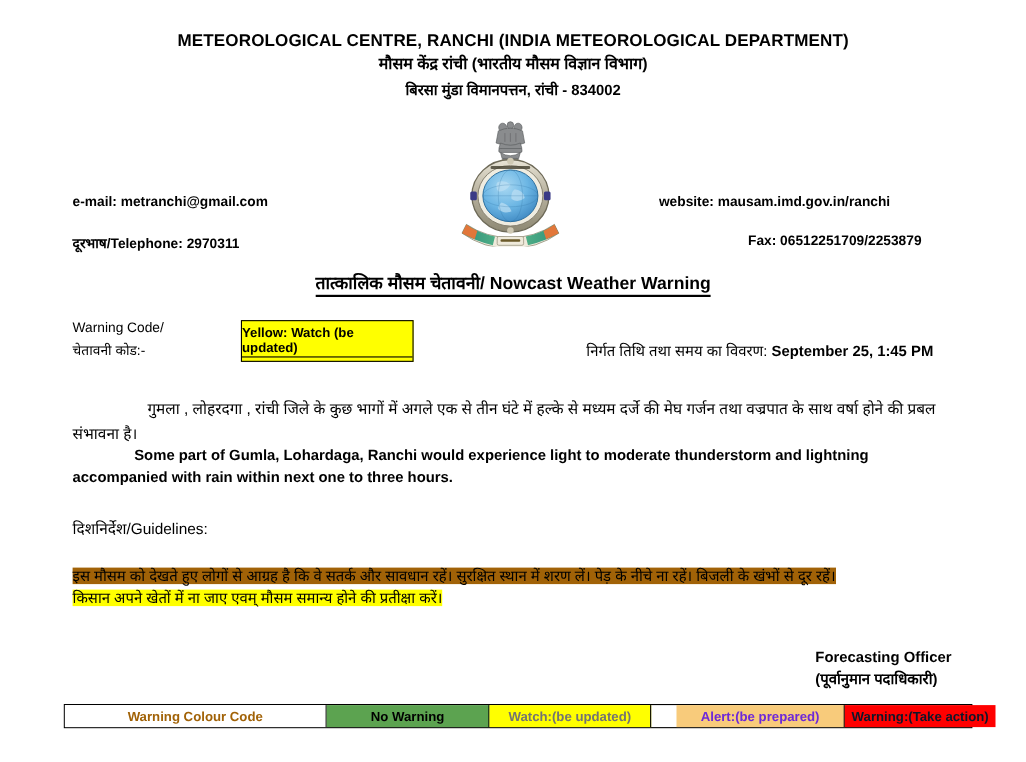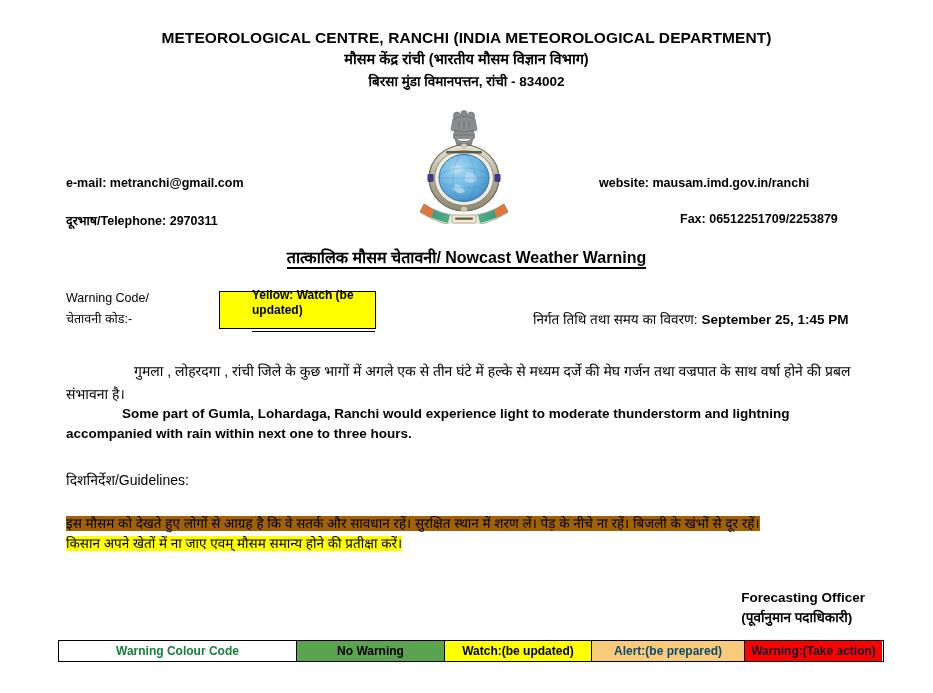--- a/index.html
+++ b/index.html
@@ -98,22 +98,21 @@
     border: 1.5px solid #000000;
     display: flex;
     align-items: center;
     justify-content: center;
   }
   .wcode-box span {
     font-size: 12px;
     font-weight: bold;
     border-bottom: 1.5px solid #000;
     line-height: 1.2;
-    padding-bottom: 14px;
-    margin-left: 32px;
+    padding-bottom: 1px;
   }
   .issue-row {
     position: absolute;
     left: 533px;
     top: 310px;
     font-size: 13.5px;
     white-space: nowrap;
   }
   .issue-row .issue-val {
     font-weight: bold;
@@ -317,28 +316,28 @@
   <div><span class="hl" style="background: #a16207; margin-top: 40px;">इस मौसम को देखते हुए लोगों से आग्रह है कि वे सतर्क और सावधान रहें। सुरक्षित स्थान में शरण लें। पेड़ के नीचे ना रहें। बिजली के खंभों से दूर रहें।</span></div>
   <div><span class="hl" style="background: rgb(255, 255, 0);">किसान अपने खेतों में ना जाए एवम् मौसम समान्य होने की प्रतीक्षा करें।</span></div>
 </div>
 
 <div class="sign-block">
   <div>Forecasting Officer</div>
   <div>(पूर्वानुमान पदाधिकारी)</div>
 </div>
 
 <div class="legend">
-    <div class="legend-cell" style="flex: 0 0 238px; background: rgb(255, 255, 255); color: #15803d;">
+    <div class="legend-cell" style="flex: 0 0 238px; background: rgb(255, 255, 255); color: #a16207;">
       <span>Warning Colour Code</span>
     </div>
     <div class="legend-cell" style="flex: 0 0 148px; background: rgb(92, 163, 80); color: rgb(0, 0, 0);">
       <span>No Warning</span>
     </div>
-    <div class="legend-cell" style="flex: 0 0 147px; background: rgb(255, 255, 0); color: #000000;">
+    <div class="legend-cell" style="flex: 0 0 147px; background: rgb(255, 255, 0); color: #737373;">
       <span>Watch:(be updated)</span>
     </div>
-    <div class="legend-cell" style="flex: 0 0 153px; background: rgb(248, 203, 123); color: #0c4a6e;">
+    <div class="legend-cell" style="flex: 0 0 153px; background: rgb(248, 203, 123); color: #6d28d9; margin-left: 23px;">
       <span>Alert:(be prepared)</span>
     </div>
     <div class="legend-cell" style="flex: 0 0 137px; background: rgb(255, 0, 0); color: #0f172a;">
       <span>Warning:(Take action)</span>
     </div>
   </div>
 
 </body></html>

